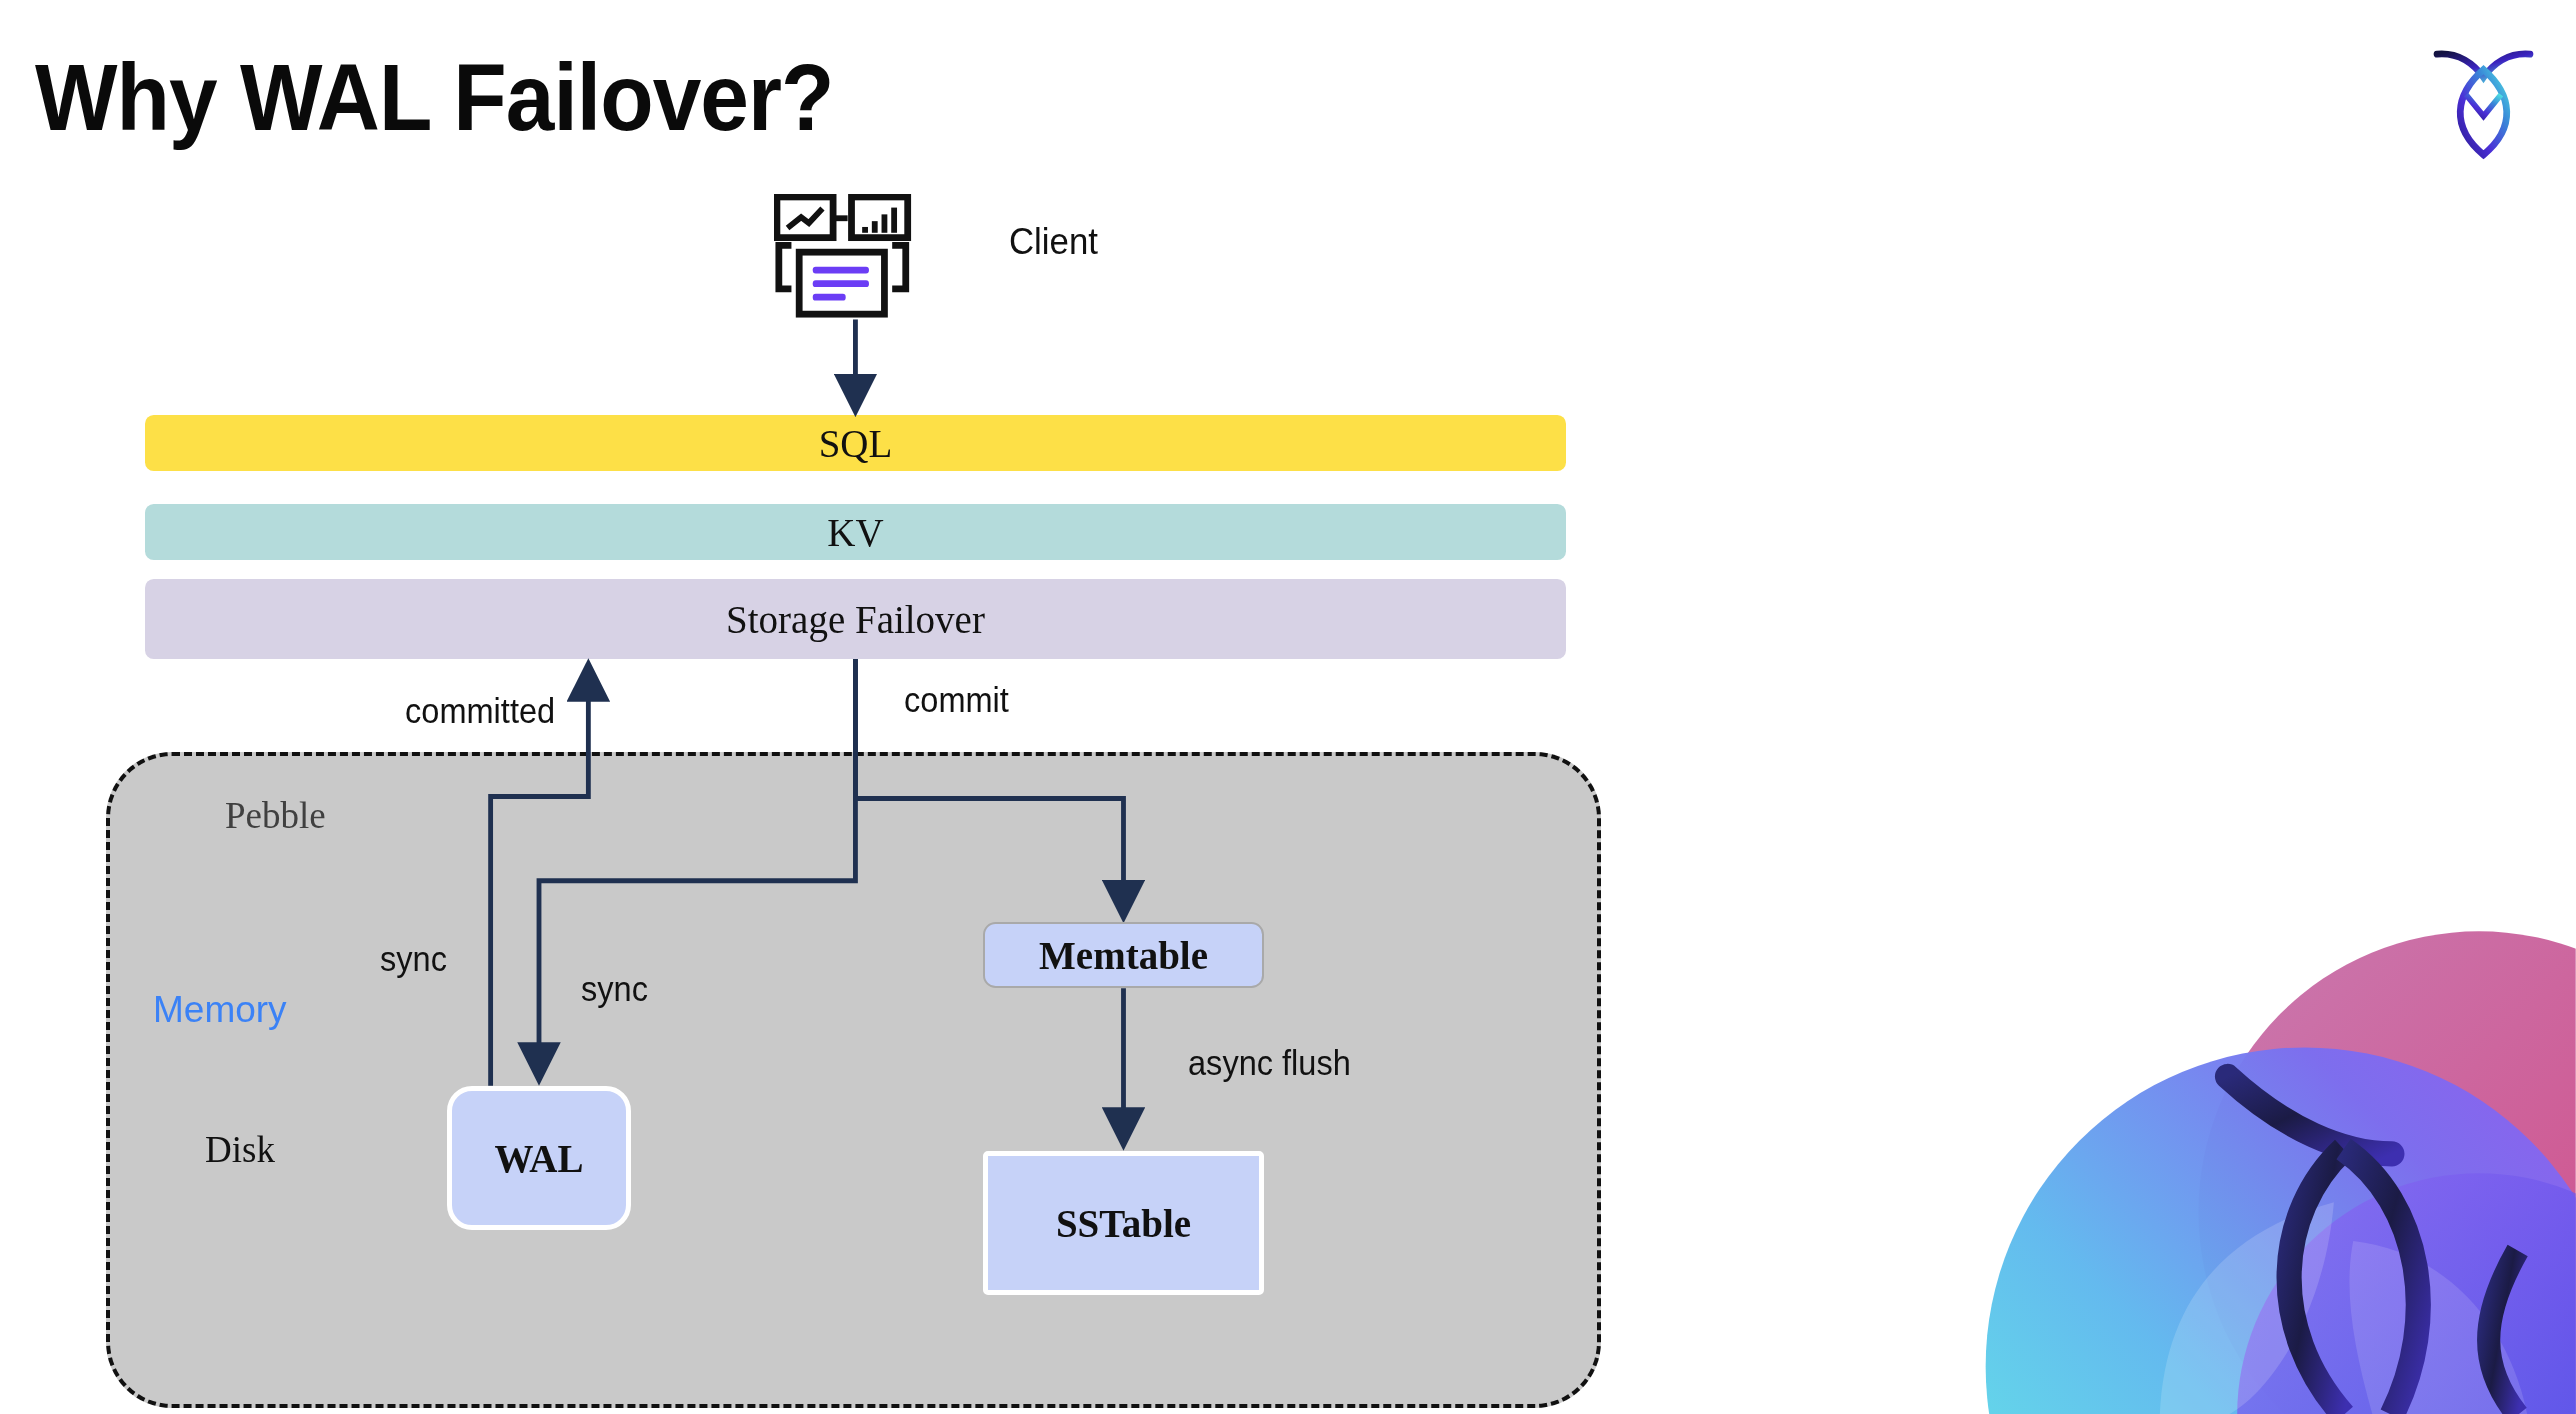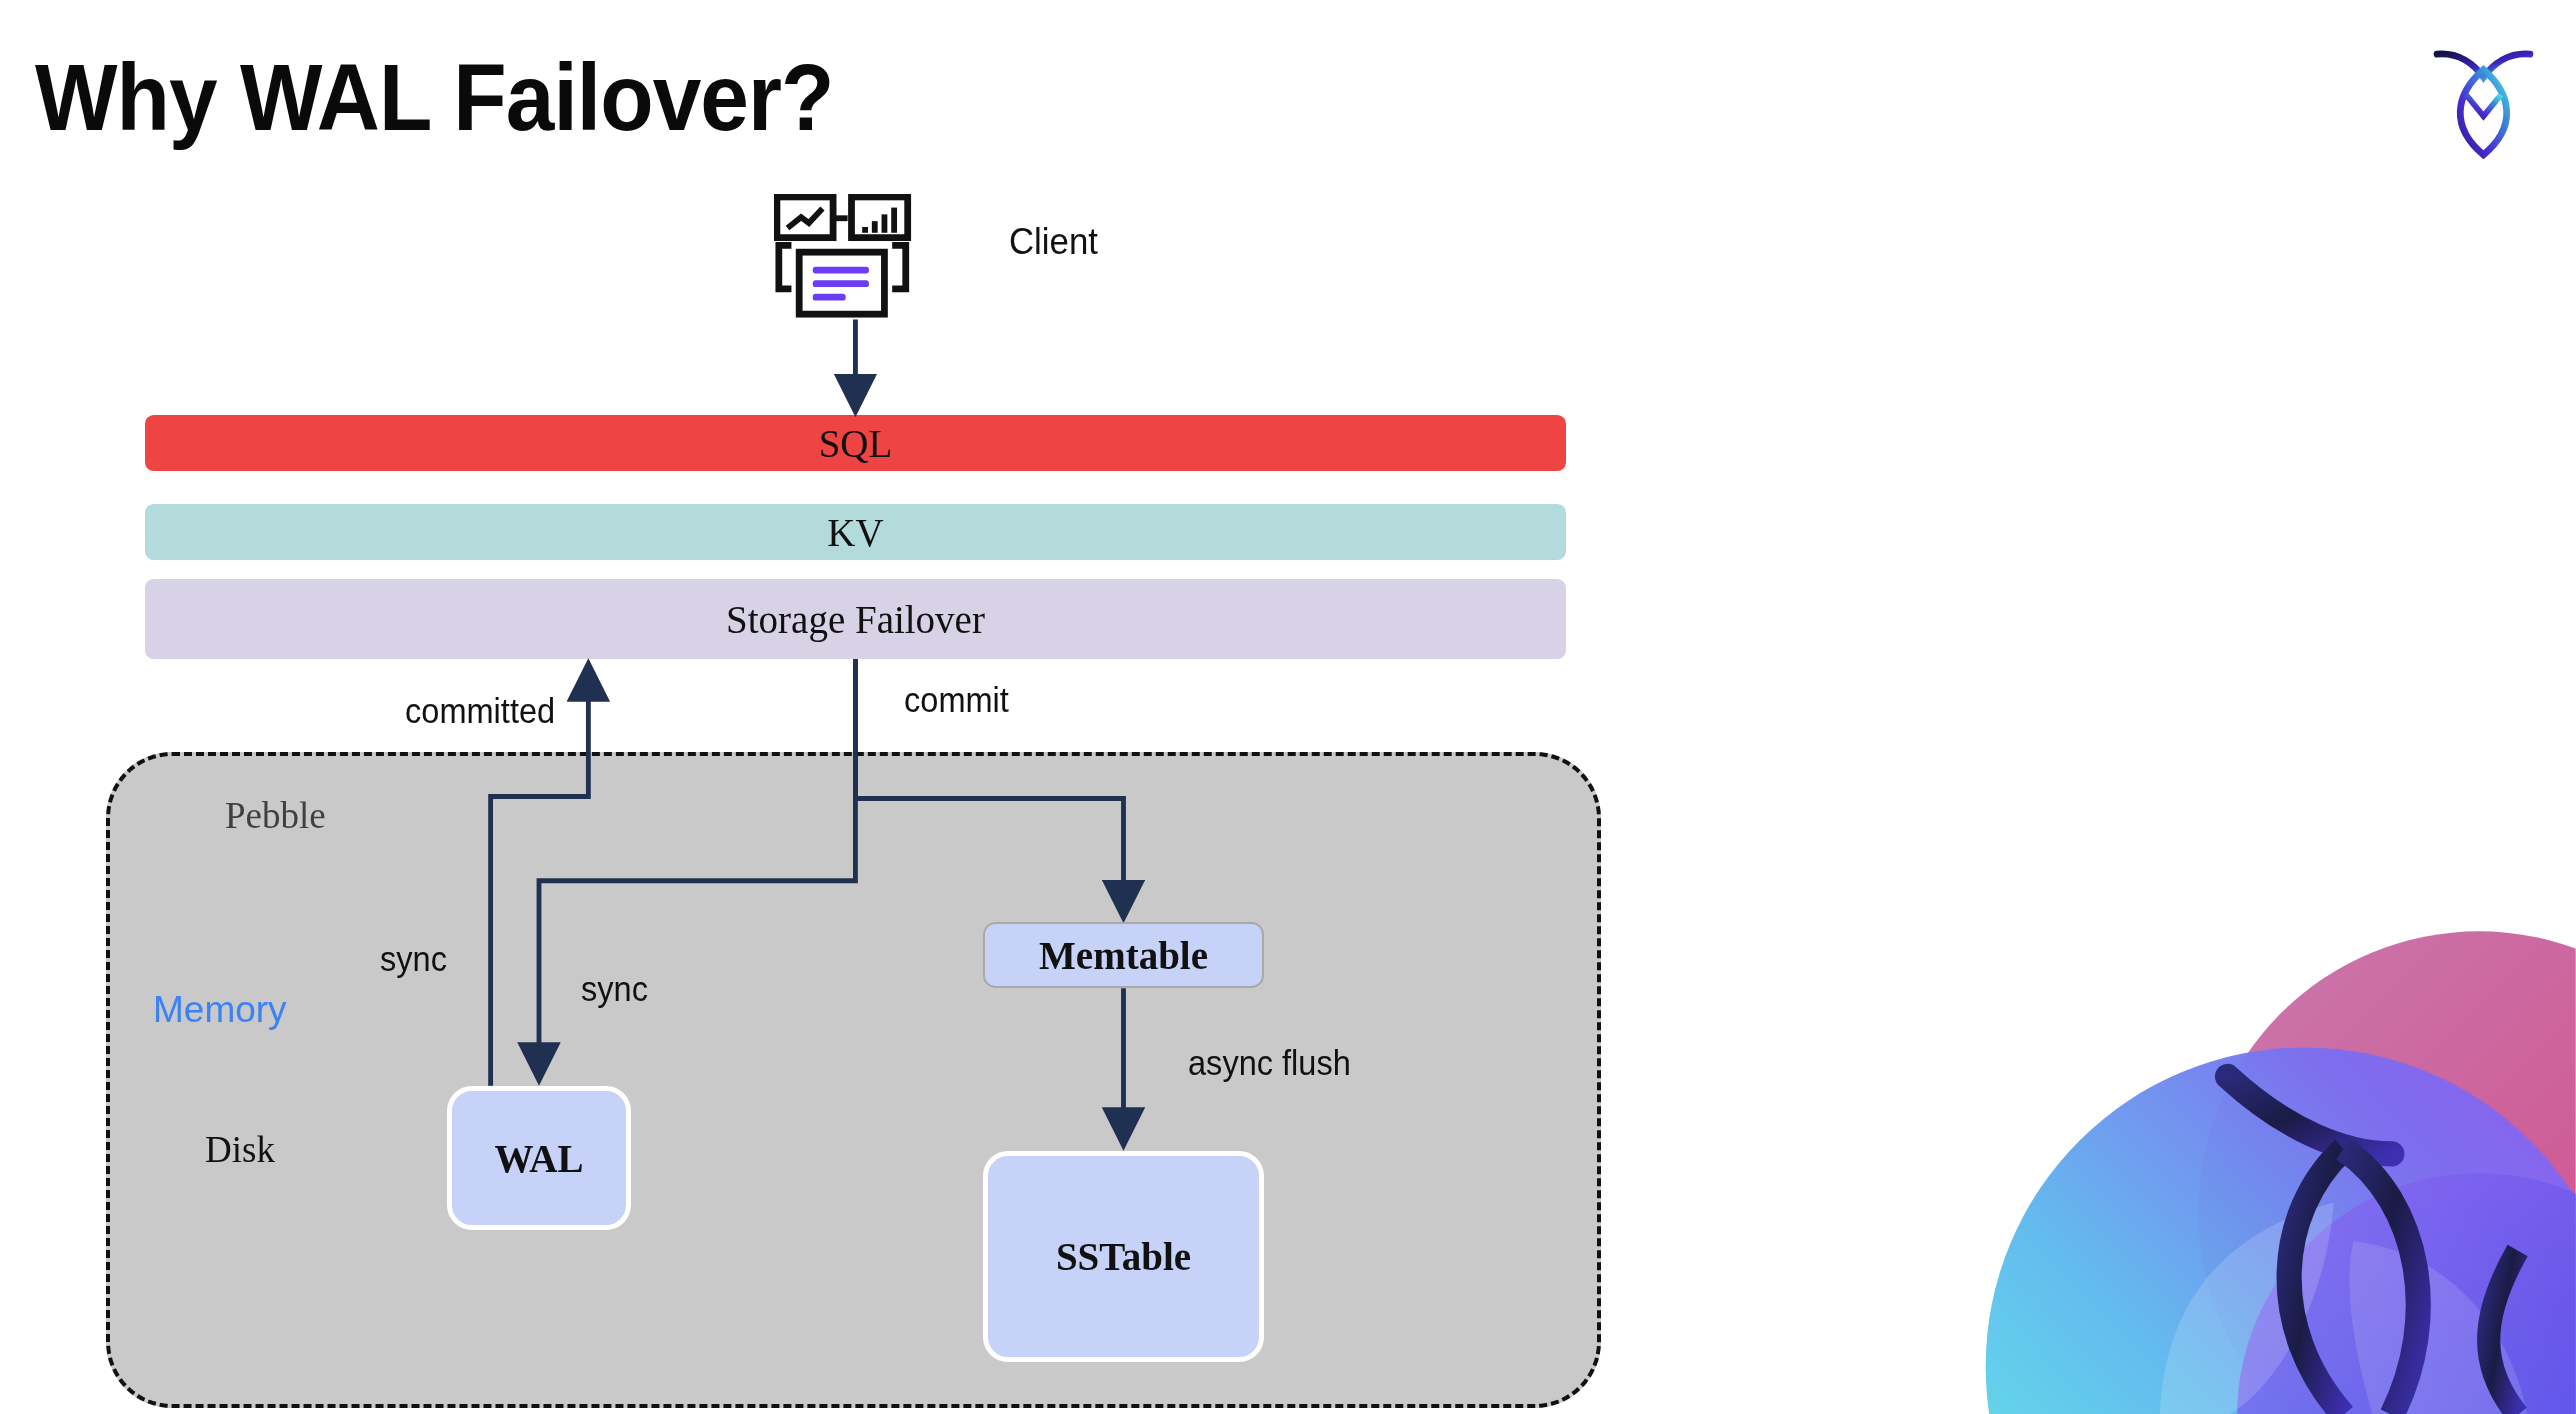--- a/index.html
+++ b/index.html
@@ -144,22 +144,22 @@
     border: 2.9px solid #a9a9a9;
   }
   #node-wal {
     left: 447px; top: 1086px;
     width: 184px; height: 144px;
     border-radius: 25px;
     border: 5.8px solid #ffffff;
   }
   #node-sstable {
     left: 983px; top: 1151px;
-    width: 281px; height: 211px;
-    border-radius: 25px;
+    width: 281px; height: 144px;
+    border-radius: 5px;
     border: 5.8px solid #ffffff;
   }
 
   
   .edge-label {
     position: absolute;
     font-family: "Liberation Sans", sans-serif;
     font-size: 35px;
     color: #111;
     transform: scaleX(0.93);
@@ -302,21 +302,21 @@
     <path d="M122 53 L136 53 L136 98 L122 98" fill="none" stroke="#111" stroke-width="7"></path>
 
     <rect x="26" y="60" width="88" height="64" fill="#fff" stroke="#111" stroke-width="7"></rect>
     <rect x="40" y="75" width="58" height="7" rx="3" fill="#6b3df5"></rect>
     <rect x="40" y="89" width="58" height="7" rx="3" fill="#6b3df5"></rect>
     <rect x="40" y="103" width="34" height="7" rx="3" fill="#6b3df5"></rect>
   </svg>
 </div>
 <div id="client-label">Client</div>
 
-<div class="layer-bar" id="layer-sql" style="background:#ef4444">
+<div class="layer-bar" id="layer-sql" style="background:#fde047">
   <span>SQL</span>
 </div>
 <div class="layer-bar" id="layer-kv" style="background:#b4dbdb">
   <span>KV</span>
 </div>
 <div class="layer-bar" id="layer-storage" style="background:#d7d2e5">
   <span>Storage Failover</span>
 </div>
 
 <div id="pebble-container">

